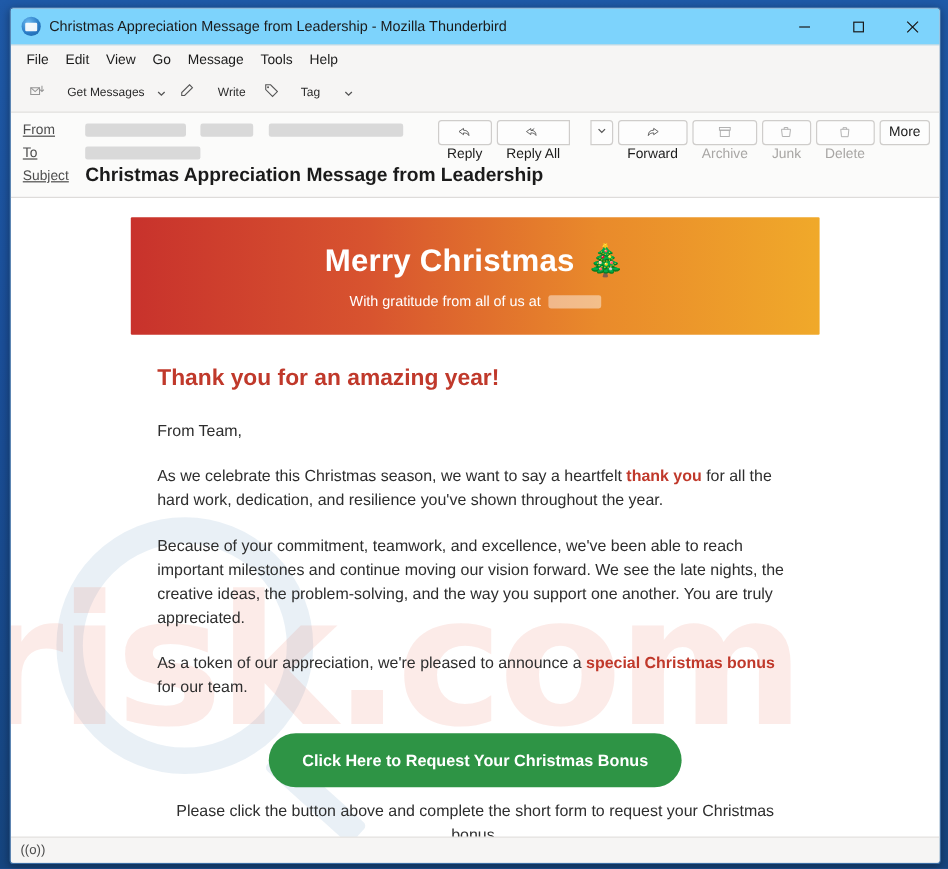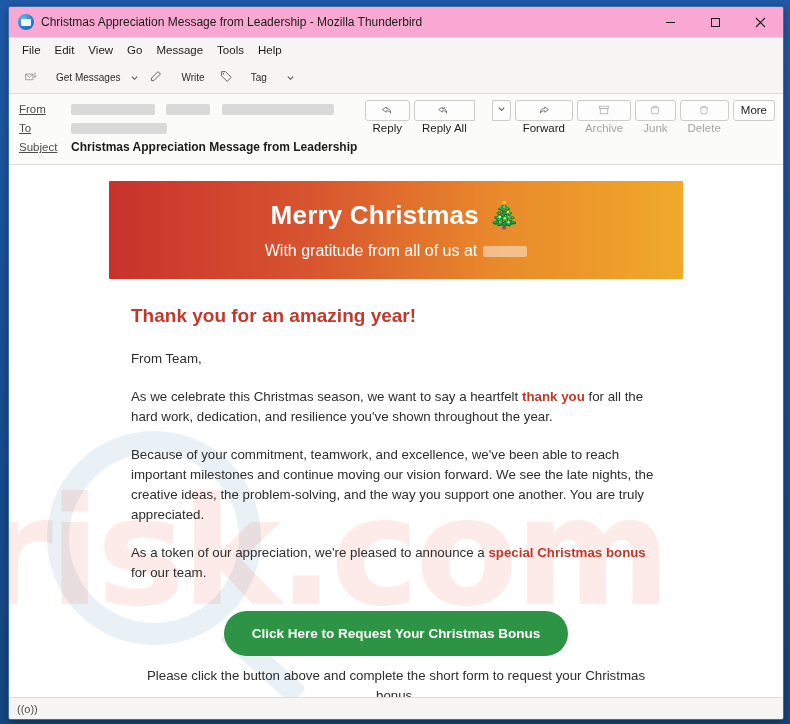--- a/index.html
+++ b/index.html
@@ -26,21 +26,21 @@
     border: 1px solid #3b6ea5;
     border-radius: 3px;
     box-shadow: 0 2px 8px rgba(0,0,0,.35);
     display: flex;
     flex-direction: column;
     overflow: hidden;
   }
   
   .titlebar {
     height: 30px;
-    background: #f9a8d4;
+    background: #7dd3fc;
     display: flex;
     align-items: center;
     border-bottom: 1px solid #e0dedc;
     flex: none;
   }
   .tb-icon {
     width: 16px; height: 16px;
     margin-left: 9px; margin-right: 7px;
     border-radius: 50%;
     background: radial-gradient(circle at 35% 30%, #6bb9f0 0%, #2a7cc7 55%, #1b5fa0 100%);
@@ -127,21 +127,21 @@
     margin-bottom: 1px;
   }
   .hlabel {
     width: 52px;
     font-size: 11.5px;
     color: #4d4d4d;
     flex: none;
     text-decoration: underline;
   }
   .hvalue {
-    font-size: 12px;
+    font-size: 16px;
     color: #1b1b1b;
   }
   .redact {
     height: 11px;
     background: #d9d9d9;
     border-radius: 2px;
     display: inline-block;
     vertical-align: middle;
   }
   .hactions {
@@ -238,21 +238,21 @@
     margin: 0;
     font-size: 26px;
     font-weight: bold;
     letter-spacing: .2px;
     display: flex;
     align-items: center;
     gap: 10px;
   }
   .banner .sub {
     margin-top: 11px;
-    font-size: 16px;
+    font-size: 12px;
     display: flex;
     align-items: center;
     gap: 6px;
   }
   .content { padding: 0 22px; }
   .content h2 {
     color: #c0392b;
     font-size: 19px;
     margin: 26px 0 22px 0;
     font-weight: bold;

